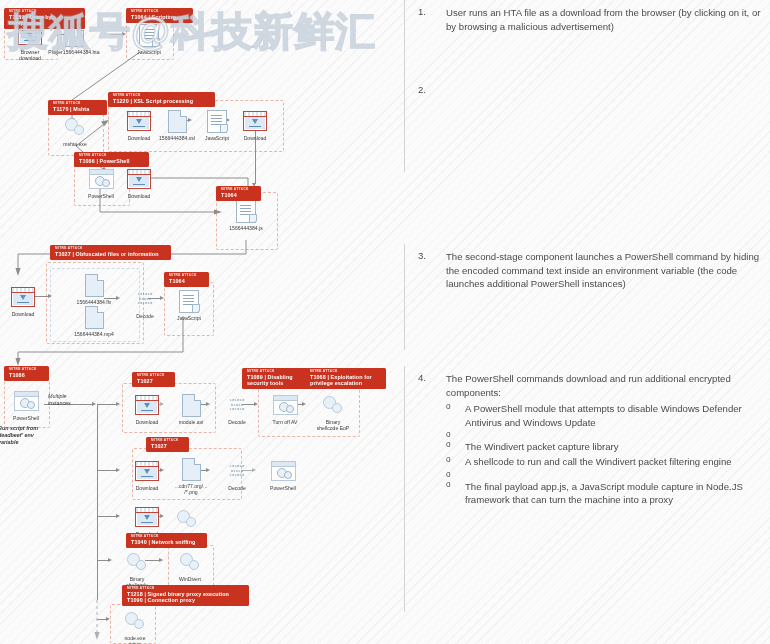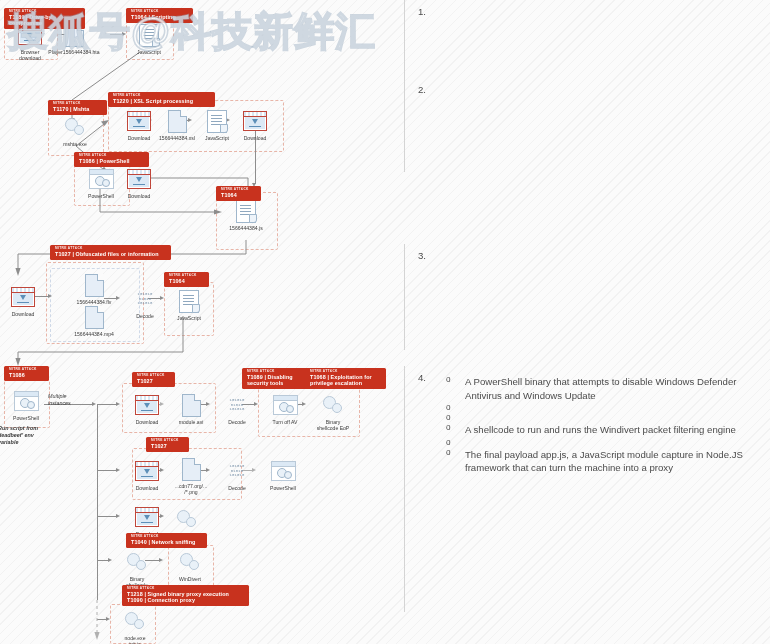--- a/index.html
+++ b/index.html
@@ -607,47 +607,51 @@
     <line x1="5" y1="0" x2="5" y2="34" stroke="#b0b0b0" stroke-width="1" stroke-dasharray="3,3"></line>
     <polygon points="5,40 2.4,32 7.6,32" fill="#b0b0b0"></polygon>
   </svg>
 
 </div>
 
 <div id="panel">
 
   <div class="step" style="left:14px;top:6px;width:348px;height:70px;">
     <div class="num">1.</div>
+    <div class="txt">User runs an HTA file as a download from the browser   (by clicking on it, or by browsing a malicious advertisement)</div>
   </div>
 
   <div class="step" style="left:14px;top:84px;width:348px;height:78px;">
     <div class="num">2.</div>
   </div>
 
   <div class="step" style="left:14px;top:250px;width:348px;height:90px;">
     <div class="num">3.</div>
+    <div class="txt">The second-stage component launches a PowerShell command by hiding the encoded command text inside an environment variable (the code launches additional PowerShell instances)</div>
   </div>
 
   <div class="step" style="left:14px;top:372px;width:348px;height:230px;">
     <div class="num">4.</div>
     <div>
+      <div class="txt">The PowerShell commands download and run additional encrypted components:</div>
       <ul class="subs">
         <li>
           <span class="o">o</span>
-          <span class="st">A PowerShell binary that attempts to disable Windows Defender Antivirus   and Windows Update</span>
+          <span class="st">A PowerShell module that attempts to disable Windows Defender Antivirus   and Windows Update</span>
         </li>
         <li>
           <span class="o">o</span>
         </li>
         <li>
           <span class="o">o</span>
+          <span class="st">The Windivert packet capture library</span>
         </li>
         <li>
           <span class="o">o</span>
-          <span class="st">A shellcode to run and runs the Windivert packet filtering engine</span>
+          <span class="st">A shellcode to run and call the Windivert packet filtering engine</span>
         </li>
         <li>
           <span class="o">o</span>
         </li>
         <li>
           <span class="o">o</span>
           <span class="st">The final payload app.js, a JavaScript module capture in Node.JS framework that can turn the machine into a proxy</span>
         </li>
       </ul>
     </div>

